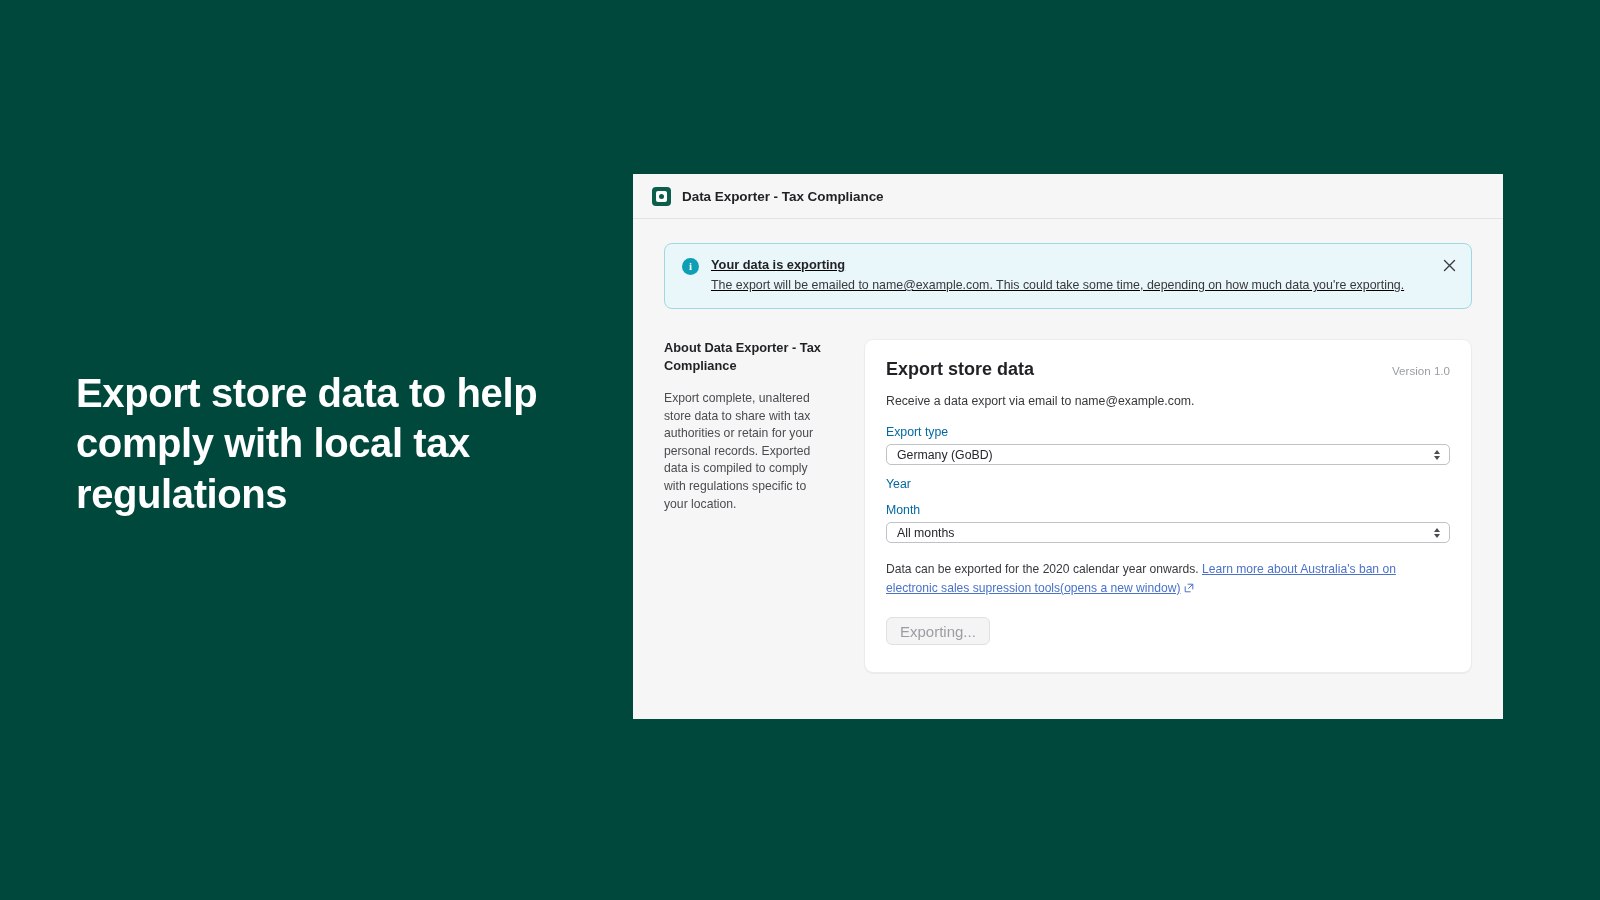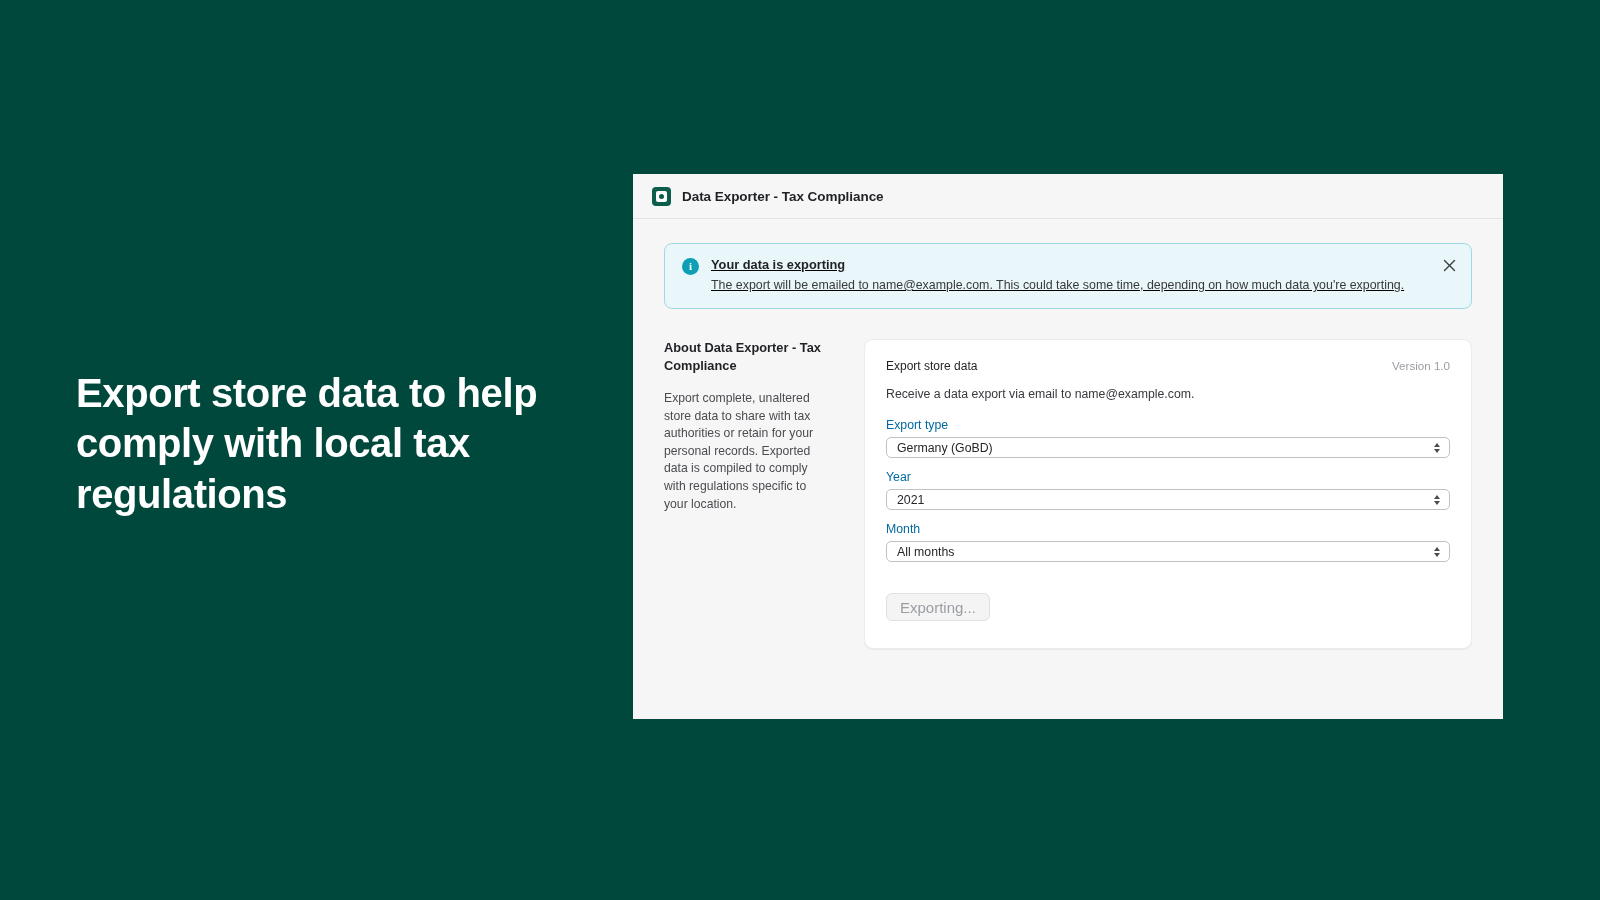--- a/index.html
+++ b/index.html
@@ -176,22 +176,22 @@
     padding: 19px 21px 27px 21px;
     box-sizing: border-box;
   }
   .card-head {
     display: flex;
     align-items: baseline;
     justify-content: space-between;
     margin-bottom: 14px;
   }
   .card-title {
-    font-size: 12px;
-    font-weight: 400;
+    font-size: 18px;
+    font-weight: 700;
     color: #1f2125;
   }
   .card-version {
     font-size: 11.6px;
     color: #9a9ea3;
     text-align: center;
   }
   .card-sub {
     font-size: 12.3px;
     color: #38393d;
@@ -328,42 +328,42 @@
               <span class="select-arrows">
                 <span class="up"></span>
                   <span class="down"></span>
               </span>
             </div>
           </div>
 
           
           <div class="field">
             <div class="field-label">Year</div>
-            <div class="select">
-              <span class="select-value">2021</span>
-              <span class="select-arrows">
-                <span class="up"></span>
-                  <span class="down"></span>
-              </span>
-            </div>
           </div>
 
           
           <div class="field">
             <div class="field-label">Month</div>
             <div class="select">
               <span class="select-value">All months</span>
               <span class="select-arrows">
                 <span class="up"></span>
                   <span class="down"></span>
               </span>
             </div>
           </div>
 
           
+          <div class="helper"><span>Data can be exported for the 2020 calendar year onwards. </span><a href="#">Learn more about Australia's ban on electronic sales supression tools(opens a new window)</a><span class="ext-icon">
+              <svg width="10" height="10" viewBox="0 0 10 10" aria-hidden="true">
+                <path d="M3.6 1.2 H8.8 V6.4" fill="none" stroke="#4a72c9" stroke-width="1"></path>
+                <path d="M8.8 1.2 L4.4 5.6" fill="none" stroke="#4a72c9" stroke-width="1"></path>
+                <path d="M6.6 8.8 H1.2 V3.4" fill="none" stroke="#4a72c9" stroke-width="1"></path>
+              </svg>
+            </span></div>
 
           
           <div class="btn-disabled">Exporting...</div>
 
         </div>
       </div>
 
     </div>
   </div>
 </div>

